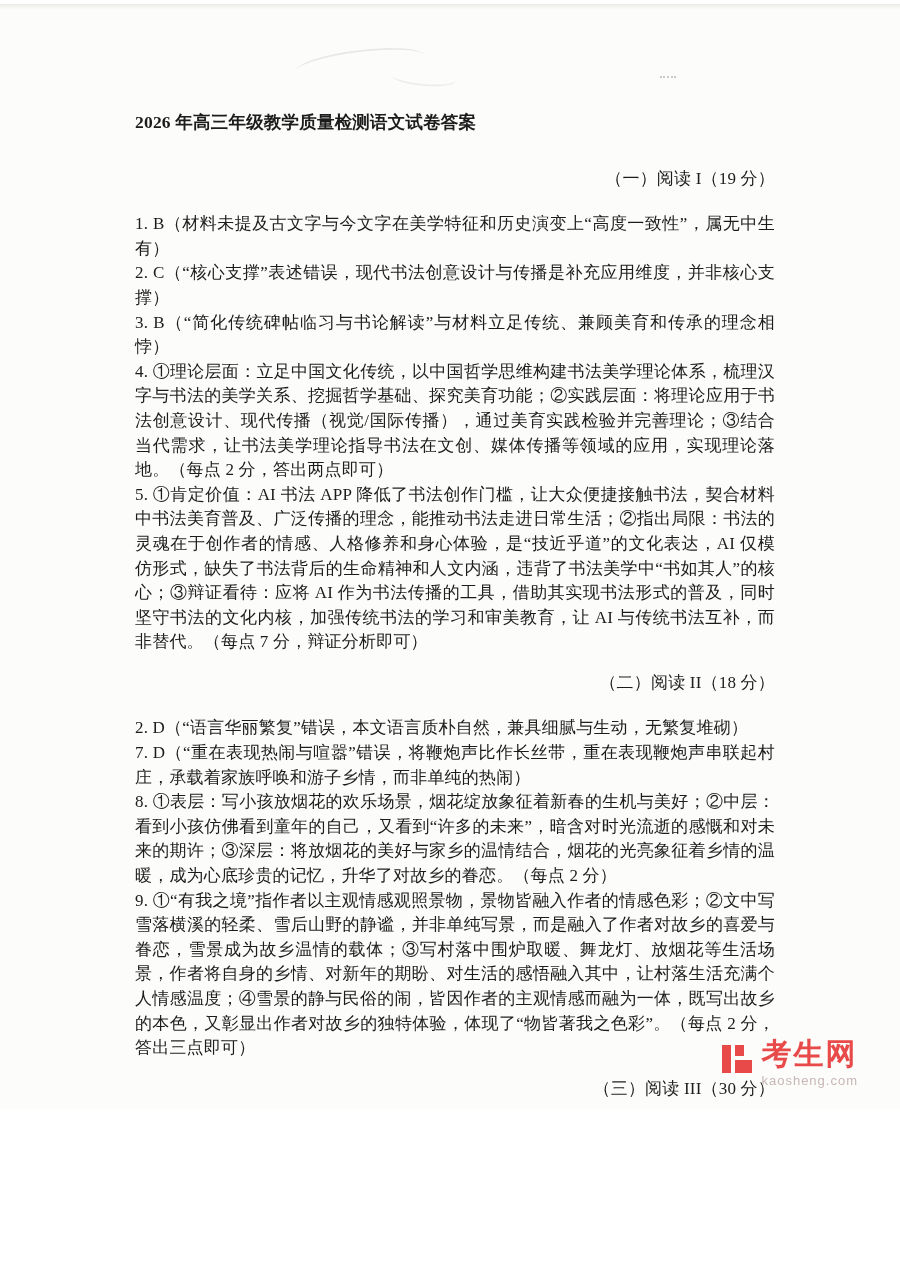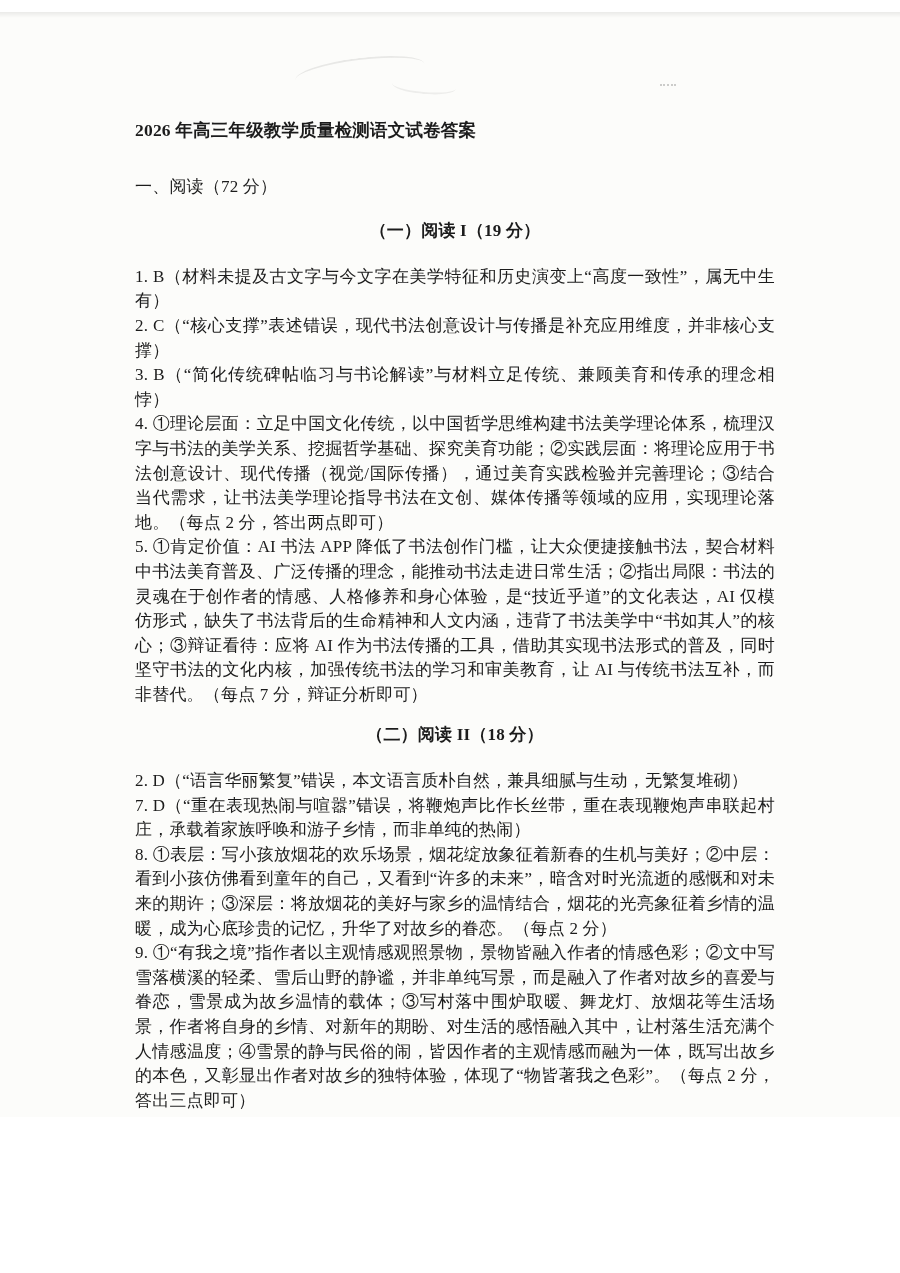--- a/index.html
+++ b/index.html
@@ -4,21 +4,21 @@
 <style>
   html, body {
     margin: 0;
     padding: 0;
     background: #ffffff;
   }
   .page {
     position: relative;
     width: 900px;
     height: 1105px;
-    margin: 12px auto;
+    margin: 4px auto;
     background: #fcfcfa;
     overflow: hidden;
     font-family: "Liberation Serif", "DejaVu Serif", serif;
     color: #1c1c1c;
   }
   
   .scan-edge {
     position: absolute;
     top: 0; left: 0; right: 0;
     height: 6px;
@@ -65,23 +65,23 @@
     text-align: left;
   }
   .section-heading {
     font-size: 17px;
     font-weight: 400;
     margin: 0 0 20px 0;
     text-align: left;
   }
   .part-heading {
     font-size: 17px;
-    font-weight: 700;
+    font-weight: 400;
     margin: 0 0 21px 0;
-    text-align: center;
+    text-align: right;
   }
   .part-heading.gap-above {
     margin-top: 16px;
   }
   .answer {
     margin: 0;
   }
   .answers-block {
     margin-bottom: 16px;
   }
@@ -125,21 +125,20 @@
 
   <div class="scan-edge"></div>
   <div class="scan-artifact-1"></div>
   <div class="scan-artifact-2"></div>
   <div class="scan-artifact-3"></div>
 
   <div class="content">
 
     <h1 class="doc-title">2026 年高三年级教学质量检测语文试卷答案</h1>
 
-    <h2 class="section-heading">一、阅读（72 分）</h2>
 
     <h3 class="part-heading">（一）阅读 I（19 分）</h3>
 
     <div class="answers-block">
       <p class="answer">1. B（材料未提及古文字与今文字在美学特征和历史演变上“高度一致性”，属无中生有）</p>
       <p class="answer">2. C（“核心支撑”表述错误，现代书法创意设计与传播是补充应用维度，并非核心支撑）</p>
       <p class="answer">3. B（“简化传统碑帖临习与书论解读”与材料立足传统、兼顾美育和传承的理念相悖）</p>
       <p class="answer">4. ①理论层面：立足中国文化传统，以中国哲学思维构建书法美学理论体系，梳理汉字与书法的美学关系、挖掘哲学基础、探究美育功能；②实践层面：将理论应用于书法创意设计、现代传播（视觉/国际传播），通过美育实践检验并完善理论；③结合当代需求，让书法美学理论指导书法在文创、媒体传播等领域的应用，实现理论落地。（每点 2 分，答出两点即可）</p>
       <p class="answer">5. ①肯定价值：AI 书法 APP 降低了书法创作门槛，让大众便捷接触书法，契合材料中书法美育普及、广泛传播的理念，能推动书法走进日常生活；②指出局限：书法的灵魂在于创作者的情感、人格修养和身心体验，是“技近乎道”的文化表达，AI 仅模仿形式，缺失了书法背后的生命精神和人文内涵，违背了书法美学中“书如其人”的核心；③辩证看待：应将 AI 作为书法传播的工具，借助其实现书法形式的普及，同时坚守书法的文化内核，加强传统书法的学习和审美教育，让 AI 与传统书法互补，而非替代。（每点 7 分，辩证分析即可）</p>
     </div>
@@ -150,14 +149,25 @@
       <p class="answer">2. D（“语言华丽繁复”错误，本文语言质朴自然，兼具细腻与生动，无繁复堆砌）</p>
       <p class="answer">7. D（“重在表现热闹与喧嚣”错误，将鞭炮声比作长丝带，重在表现鞭炮声串联起村庄，承载着家族呼唤和游子乡情，而非单纯的热闹）</p>
       <p class="answer">8. ①表层：写小孩放烟花的欢乐场景，烟花绽放象征着新春的生机与美好；②中层：看到小孩仿佛看到童年的自己，又看到“许多的未来”，暗含对时光流逝的感慨和对未来的期许；③深层：将放烟花的美好与家乡的温情结合，烟花的光亮象征着乡情的温暖，成为心底珍贵的记忆，升华了对故乡的眷恋。（每点 2 分）</p>
       <p class="answer">9. ①“有我之境”指作者以主观情感观照景物，景物皆融入作者的情感色彩；②文中写雪落横溪的轻柔、雪后山野的静谧，并非单纯写景，而是融入了作者对故乡的喜爱与眷恋，雪景成为故乡温情的载体；③写村落中围炉取暖、舞龙灯、放烟花等生活场景，作者将自身的乡情、对新年的期盼、对生活的感悟融入其中，让村落生活充满个人情感温度；④雪景的静与民俗的闹，皆因作者的主观情感而融为一体，既写出故乡的本色，又彰显出作者对故乡的独特体验，体现了“物皆著我之色彩”。（每点 2 分，答出三点即可）</p>
     </div>
 
     <h3 class="part-heading gap-above">（三）阅读 III（30 分）</h3>
 
   </div>
 
+  <div class="logo">
+    <svg class="logo-icon" width="32" height="34" viewBox="0 0 32 34" aria-hidden="true">
+      <rect x="1" y="3" width="9" height="28" fill="#e84a4a"></rect>
+      <rect x="14" y="3" width="9" height="11" fill="#e84a4a"></rect>
+      <rect x="14" y="18" width="17" height="13" fill="#e84a4a"></rect>
+    </svg>
+    <div class="logo-texts">
+      <span class="logo-name">考生网</span>
+      <span class="logo-url">kaosheng.com</span>
+    </div>
+  </div>
 
 </div>
 
 </body></html>

